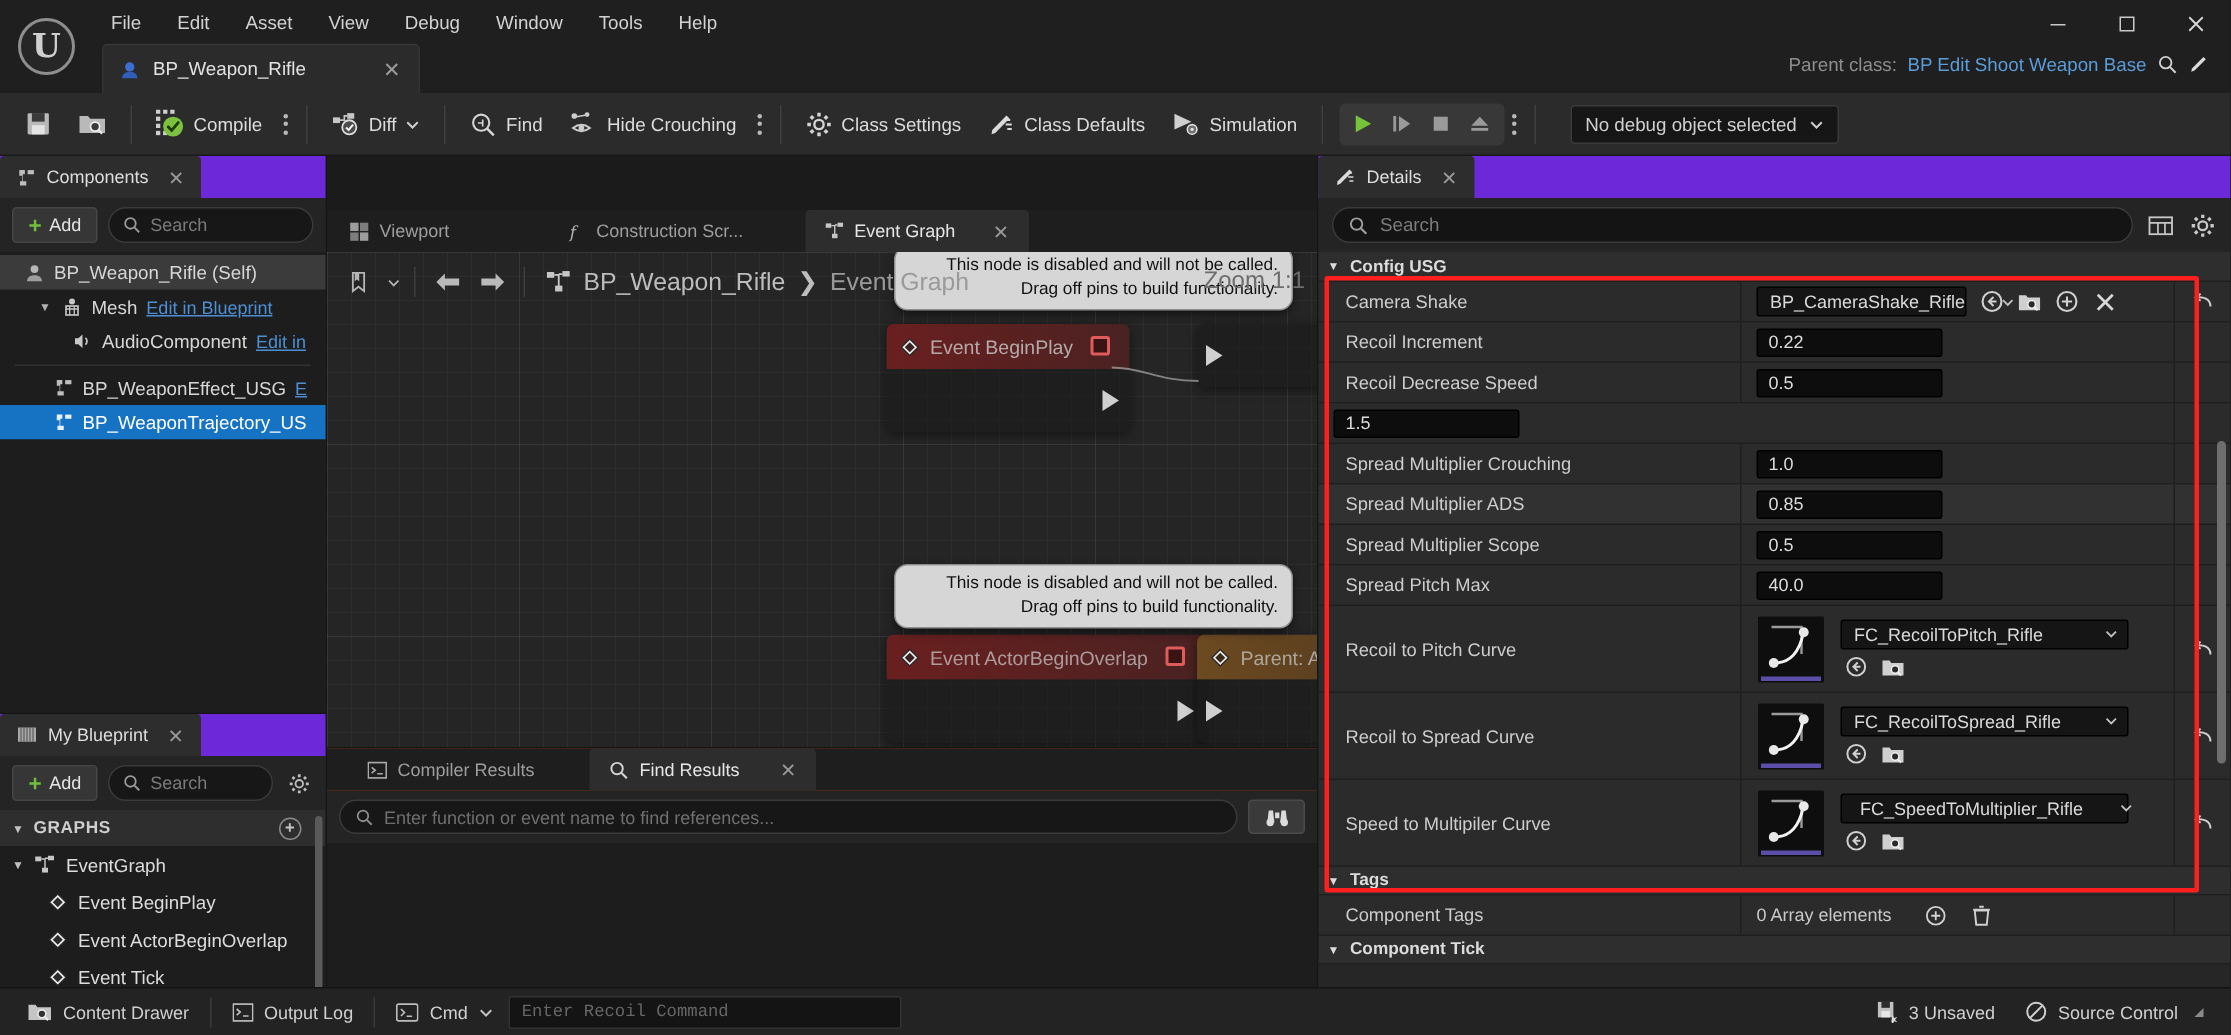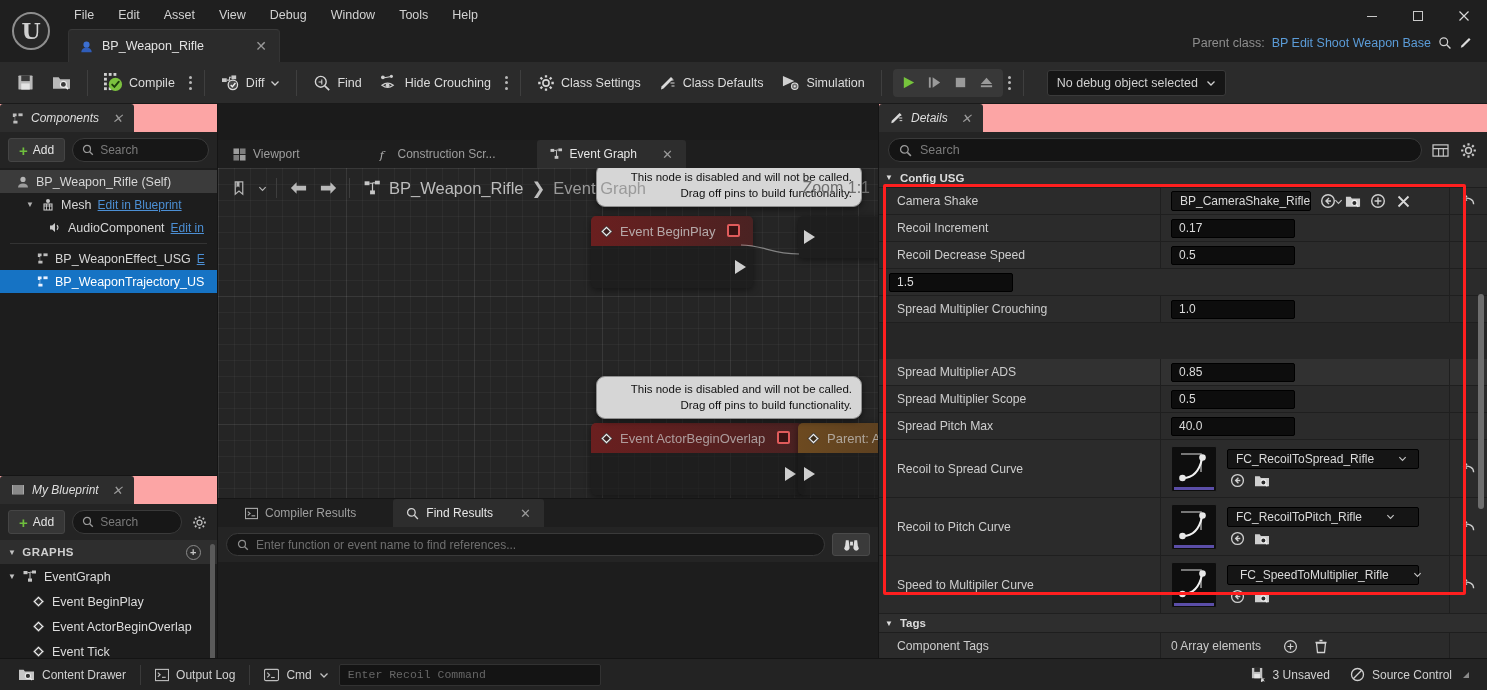--- a/index.html
+++ b/index.html
@@ -50,21 +50,21 @@
   .debugsel{
     margin-left:16px; height:26px; background:#161616; border:1px solid #3a3a3a; border-radius:3px;
     display:flex;align-items:center; gap:8px; padding:0 9px; font-size:12.5px; color:#d0d0d0; cursor:pointer;
   }
 
   
   .body{ flex:1; display:flex; min-height:0; background:#1b1b1b;}
 
   
   .leftcol{ width:218px; flex:0 0 218px; display:flex; flex-direction:column; background:#242424; border-right:1px solid #151515;}
-  .paneltabrow{ height:28px; display:flex; align-items:flex-start; background:#fca5a5;font-style:italic;}
+  .paneltabrow{ height:28px; display:flex; align-items:flex-start; background:#6d28d9;}
   .paneltab{
     height:28px; display:flex; align-items:center; gap:7px; padding:0 11px;
     background:#2d2d2d; font-size:12px; color:#dedede; border-radius:3px 3px 0 0; cursor:pointer;
   }
   .paneltab .ptx{ color:#9a9a9a; font-size:13px; margin-left:6px;}
   .panelbar{ display:flex; align-items:center; gap:7px; padding:6px 8px; background:#242424;}
   .addbtn{
     display:flex;align-items:center;gap:5px; background:#363636; border:1px solid #454545; border-radius:3px;
     height:24px; padding:0 10px; font-size:12px; color:#e4e4e4; cursor:pointer;
   }
@@ -130,26 +130,26 @@
   .findbtn{ width:38px;height:23px; background:#3a3a3a; border:1px solid #4a4a4a; border-radius:3px; display:flex;align-items:center;justify-content:center; cursor:pointer;}
 
   
   .rightcol{ width:609px; flex:0 0 609px; display:flex; flex-direction:column; background:#242424; border-left:1px solid #151515; position:relative;}
   .detsearchrow{ display:flex; align-items:center; gap:8px; padding:6px 9px; background:#242424;}
   .detsearch{ flex:1; height:24px; background:#141414; border:1px solid #3a3a3a; border-radius:12px; display:flex; align-items:center; gap:8px; padding:0 10px; font-size:12.5px; color:#7b7b7b;}
   .deticon{ width:20px;height:20px; display:flex; align-items:center; justify-content:center; color:#c4c4c4; cursor:pointer;}
   .detbody{ flex:1; overflow:hidden; background:#262626; position:relative;}
   .cathdr{ height:20px; display:flex; align-items:center; gap:7px; background:#2e2e2e; padding-left:6px; font-size:11.5px; font-weight:bold; color:#dcdcdc; cursor:pointer; border-bottom:1px solid #1e1e1e;}
   .prow{ display:flex; align-items:stretch; min-height:27px; border-bottom:1px solid #1f1f1f; background:#2b2b2b;}
-  .prow.alt{ background:#313131;margin-top:36px;}
+  .prow.alt{ background:#313131;}
   .prow .plabel{ width:282px; flex:0 0 282px; display:flex; align-items:center; padding-left:18px; font-size:12.2px; color:#cdcdcd; border-right:1px solid #1f1f1f;}
   .prow .pvalue{ flex:1; display:flex; align-items:center; gap:7px; padding:3px 6px 3px 10px; position:relative;}
   .prow .preset{ width:38px; flex:0 0 38px; display:flex; align-items:center; justify-content:center; border-left:1px solid #1f1f1f;}
   .numfield{ width:124px; height:19px; background:#0d0d0d; border:1px solid #000; border-radius:2px; display:flex; align-items:center; padding:0 7px; font-size:12px; color:#dcdcdc;}
-  .ddfield{ height:20px; background:#151515; border:1px solid #000; border-radius:2px; display:flex; align-items:center; justify-content:flex-start; gap:24px; padding:0 6px 0 8px; font-size:12px; color:#dadada; cursor:pointer;}
+  .ddfield{ height:20px; background:#151515; border:1px solid #000; border-radius:2px; display:flex; align-items:center; justify-content:space-between; gap:24px; padding:0 6px 0 8px; font-size:12px; color:#dadada; cursor:pointer;}
   .curvethumb{ width:46px; height:46px; background:#0e0e0e; border:1px solid #2b2b2b; border-radius:2px; position:relative; flex:0 0 46px;}
   .curvethumb .underline{ position:absolute; left:2px; right:2px; bottom:1px; height:3px; background:#5b4ea8;}
   .curvecol{ display:flex; flex-direction:column; gap:4px;}
   .miniicons{ display:flex; align-items:center; gap:9px; padding-left:2px;}
   .iconbtn{ width:16px;height:16px; color:#cfcfcf; cursor:pointer; display:flex; align-items:center; justify-content:center;}
   .redbox{ position:absolute; border:3px solid #ff1f1f; pointer-events:none; border-radius:2px; z-index:40;}
   .detscroll{ position:absolute; right:3px; width:6px; background:#6e6e6e; border-radius:3px; z-index:41;}
 
   
   .statusbar{ height:32px; flex:0 0 32px; background:#232323; display:flex; align-items:center; padding:0 8px; gap:0; border-top:1px solid #141414;}
@@ -863,21 +863,21 @@
                   <path d="M13.5 11 C13.5 5.5 8 4 4 4.5" stroke="#cfcfcf" stroke-width="1.4" fill="none"></path>
                   <path d="M6.5 2 L3 4.6 L6.5 7" stroke="#cfcfcf" stroke-width="1.4" fill="none"></path>
                 </svg>
             </span>
           </div>
         </div>
 
         <div class="prow">
           <div class="plabel">Recoil Increment</div>
           <div class="pvalue">
-            <div class="numfield">0.17</div>
+            <div class="numfield">0.22</div>
           </div>
           <div class="preset"></div>
         </div>
 
         <div class="prow">
           <div class="plabel">Recoil Decrease Speed</div>
           <div class="pvalue">
             <div class="numfield">0.5</div>
           </div>
           <div class="preset"></div>
@@ -913,20 +913,68 @@
           </div>
           <div class="preset"></div>
         </div>
 
         <div class="prow">
           <div class="plabel">Spread Pitch Max</div>
           <div class="pvalue">
             <div class="numfield">40.0</div>
           </div>
           <div class="preset"></div>
+        </div>
+
+        <div class="prow" style="height:58px;">
+          <div class="plabel">Recoil to Pitch Curve</div>
+          <div class="pvalue" style="align-items:center;gap:10px;">
+            <div class="curvethumb">
+              <svg width="44" height="42" viewBox="0 0 44 42">
+                <path d="M9 7 h20 v18" stroke="#9a9a9a" stroke-width="1.6" fill="none"></path>
+                <path d="M11 31 C20 31, 27 25, 30 12" stroke="#f2f2f2" stroke-width="2" fill="none"></path>
+                <circle cx="30.5" cy="10.5" r="3.3" fill="#e8e8e8"></circle>
+                <circle cx="10.5" cy="31" r="3.3" fill="#e8e8e8"></circle>
+              </svg>
+              <span class="underline"></span>
+            </div>
+            <div class="curvecol">
+              <div class="ddfield" style="width:192px;">
+                <span>FC_RecoilToPitch_Rifle</span>
+                <span>
+                  <svg width="9" height="9" viewBox="0 0 10 10">
+                      <path d="M1.5 3.5 L5 7 L8.5 3.5" stroke="#c4c4c4" stroke-width="1.3" fill="none"></path>
+                    </svg>
+                </span>
+              </div>
+              <div class="miniicons">
+                <span class="iconbtn">
+                  <svg width="15" height="15" viewBox="0 0 16 16">
+                      <circle cx="8" cy="8" r="6.3" fill="none" stroke="#d0d0d0" stroke-width="1.4"></circle>
+                      <path d="M9 5 L6 8 L9 11 M6 8 h5" stroke="#d0d0d0" stroke-width="1.4" fill="none"></path>
+                    </svg>
+                </span>
+                <span class="iconbtn">
+                  <svg width="16" height="14" viewBox="0 0 17 15">
+                      <path d="M1 2.5h5l1.3 1.7H16v9H1z" fill="#cfcfcf"></path>
+                      <circle cx="10" cy="9" r="2.7" fill="#2a2a2a" stroke="#efefef" stroke-width="1.1"></circle>
+                      <path d="M12 11 L14.2 13.2" stroke="#efefef" stroke-width="1.4"></path>
+                    </svg>
+                </span>
+              </div>
+            </div>
+          </div>
+          <div class="preset">
+            <span class="iconbtn">
+              <svg width="15" height="14" viewBox="0 0 16 15">
+                  <path d="M13.5 11 C13.5 5.5 8 4 4 4.5" stroke="#cfcfcf" stroke-width="1.4" fill="none"></path>
+                  <path d="M6.5 2 L3 4.6 L6.5 7" stroke="#cfcfcf" stroke-width="1.4" fill="none"></path>
+                </svg>
+            </span>
+          </div>
         </div>
 
         <div class="prow" style="height:58px;">
           <div class="plabel">Recoil to Spread Curve</div>
           <div class="pvalue" style="align-items:center;gap:10px;">
             <div class="curvethumb">
               <svg width="44" height="42" viewBox="0 0 44 42">
                 <path d="M9 7 h20 v18" stroke="#9a9a9a" stroke-width="1.6" fill="none"></path>
                 <path d="M11 31 C20 31, 27 25, 30 12" stroke="#f2f2f2" stroke-width="2" fill="none"></path>
                 <circle cx="30.5" cy="10.5" r="3.3" fill="#e8e8e8"></circle>
@@ -964,68 +1012,20 @@
             <span class="iconbtn">
               <svg width="15" height="14" viewBox="0 0 16 15">
                   <path d="M13.5 11 C13.5 5.5 8 4 4 4.5" stroke="#cfcfcf" stroke-width="1.4" fill="none"></path>
                   <path d="M6.5 2 L3 4.6 L6.5 7" stroke="#cfcfcf" stroke-width="1.4" fill="none"></path>
                 </svg>
             </span>
           </div>
         </div>
 
         <div class="prow" style="height:58px;">
-          <div class="plabel">Recoil to Pitch Curve</div>
-          <div class="pvalue" style="align-items:center;gap:10px;">
-            <div class="curvethumb">
-              <svg width="44" height="42" viewBox="0 0 44 42">
-                <path d="M9 7 h20 v18" stroke="#9a9a9a" stroke-width="1.6" fill="none"></path>
-                <path d="M11 31 C20 31, 27 25, 30 12" stroke="#f2f2f2" stroke-width="2" fill="none"></path>
-                <circle cx="30.5" cy="10.5" r="3.3" fill="#e8e8e8"></circle>
-                <circle cx="10.5" cy="31" r="3.3" fill="#e8e8e8"></circle>
-              </svg>
-              <span class="underline"></span>
-            </div>
-            <div class="curvecol">
-              <div class="ddfield" style="width:192px;">
-                <span>FC_RecoilToPitch_Rifle</span>
-                <span>
-                  <svg width="9" height="9" viewBox="0 0 10 10">
-                      <path d="M1.5 3.5 L5 7 L8.5 3.5" stroke="#c4c4c4" stroke-width="1.3" fill="none"></path>
-                    </svg>
-                </span>
-              </div>
-              <div class="miniicons">
-                <span class="iconbtn">
-                  <svg width="15" height="15" viewBox="0 0 16 16">
-                      <circle cx="8" cy="8" r="6.3" fill="none" stroke="#d0d0d0" stroke-width="1.4"></circle>
-                      <path d="M9 5 L6 8 L9 11 M6 8 h5" stroke="#d0d0d0" stroke-width="1.4" fill="none"></path>
-                    </svg>
-                </span>
-                <span class="iconbtn">
-                  <svg width="16" height="14" viewBox="0 0 17 15">
-                      <path d="M1 2.5h5l1.3 1.7H16v9H1z" fill="#cfcfcf"></path>
-                      <circle cx="10" cy="9" r="2.7" fill="#2a2a2a" stroke="#efefef" stroke-width="1.1"></circle>
-                      <path d="M12 11 L14.2 13.2" stroke="#efefef" stroke-width="1.4"></path>
-                    </svg>
-                </span>
-              </div>
-            </div>
-          </div>
-          <div class="preset">
-            <span class="iconbtn">
-              <svg width="15" height="14" viewBox="0 0 16 15">
-                  <path d="M13.5 11 C13.5 5.5 8 4 4 4.5" stroke="#cfcfcf" stroke-width="1.4" fill="none"></path>
-                  <path d="M6.5 2 L3 4.6 L6.5 7" stroke="#cfcfcf" stroke-width="1.4" fill="none"></path>
-                </svg>
-            </span>
-          </div>
-        </div>
-
-        <div class="prow" style="height:58px;">
           <div class="plabel">Speed to Multipiler Curve</div>
           <div class="pvalue" style="align-items:center;gap:10px;">
             <div class="curvethumb">
               <svg width="44" height="42" viewBox="0 0 44 42">
                 <path d="M9 7 h20 v18" stroke="#9a9a9a" stroke-width="1.6" fill="none"></path>
                 <path d="M11 31 C20 31, 27 25, 30 12" stroke="#f2f2f2" stroke-width="2" fill="none"></path>
                 <circle cx="30.5" cy="10.5" r="3.3" fill="#e8e8e8"></circle>
                 <circle cx="10.5" cy="31" r="3.3" fill="#e8e8e8"></circle>
               </svg>
               <span class="underline"></span>

